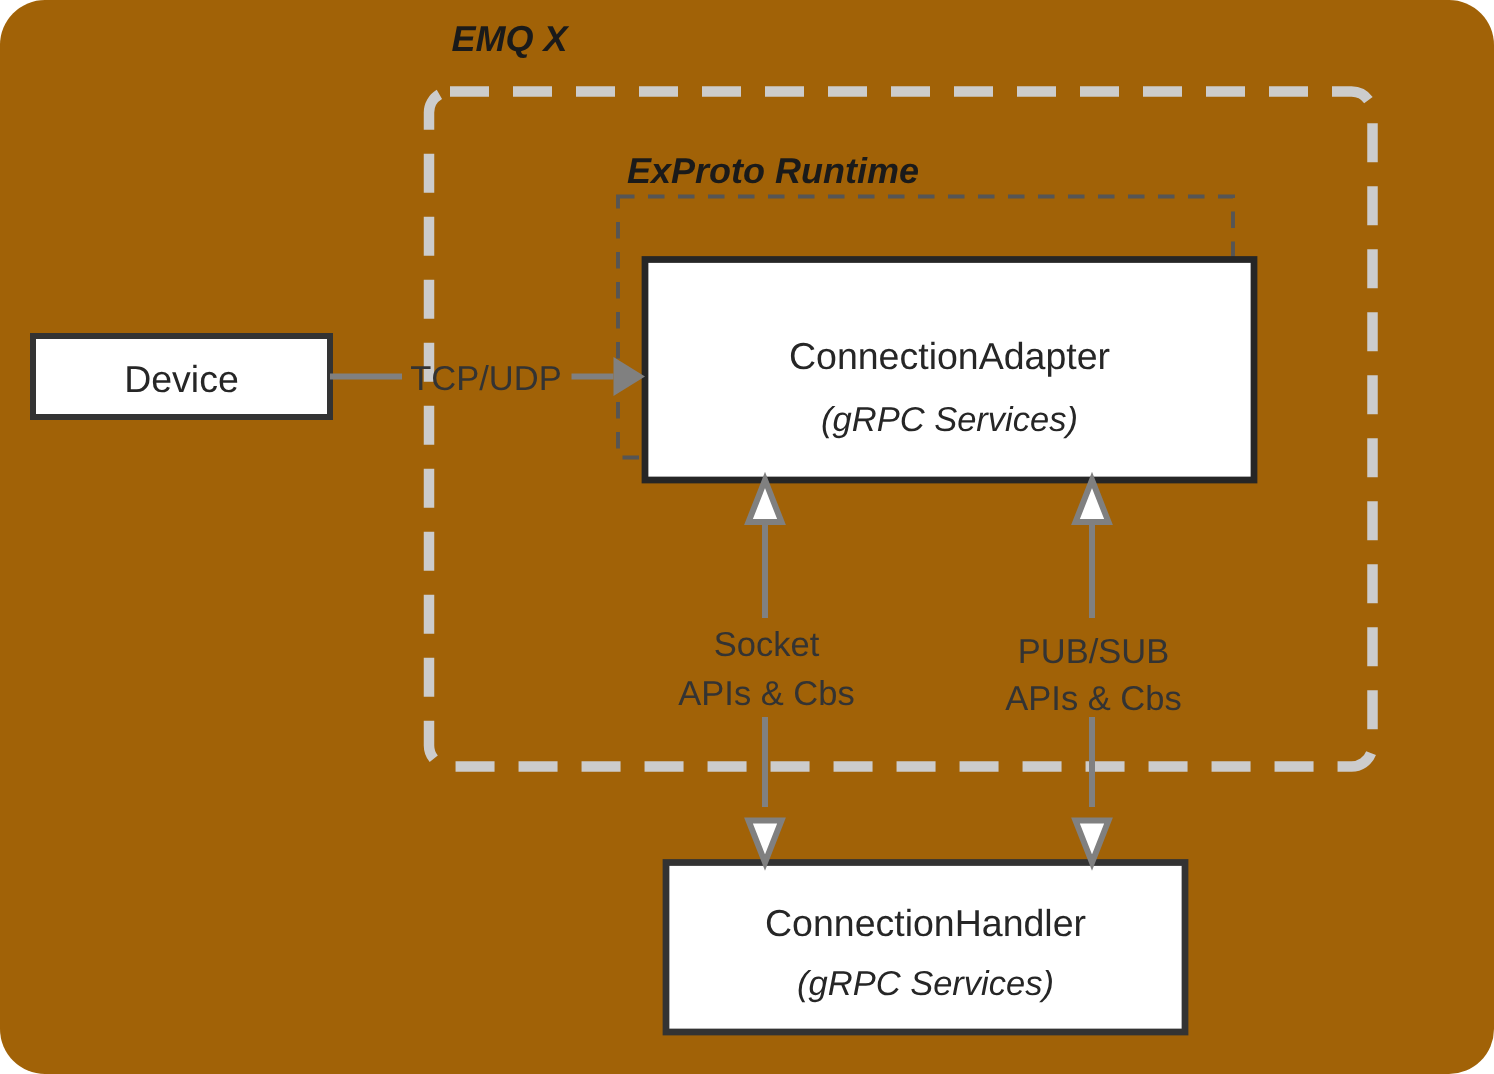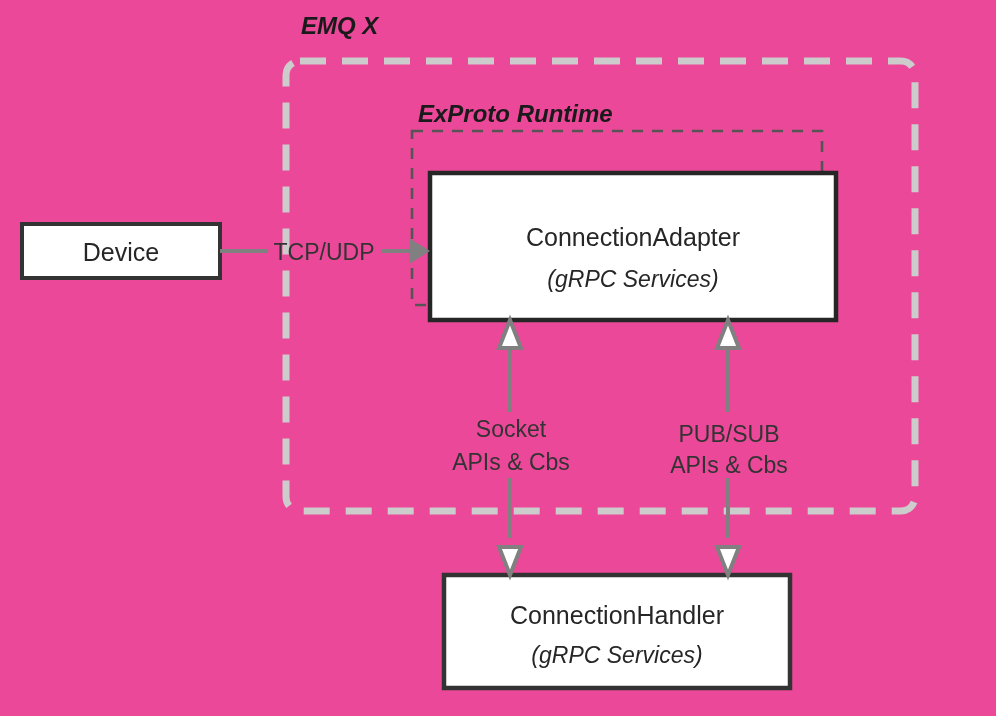--- a/index.html
+++ b/index.html
@@ -7,22 +7,23 @@
     padding: 0;
     background: #ffffff;
   }
   body {
     font-family: "Liberation Sans", sans-serif;
   }
   #canvas {
     position: relative;
     width: 996px;
     height: 716px;
-    background: #ec4899;
+    background: #a16207;
     overflow: hidden;
+    border-radius: 30px;
   }
   svg#diagram {
     position: absolute;
     left: 0;
     top: 0;
     width: 996px;
     height: 716px;
   }
   .grp-title {
     font-family: "Liberation Sans", sans-serif;

